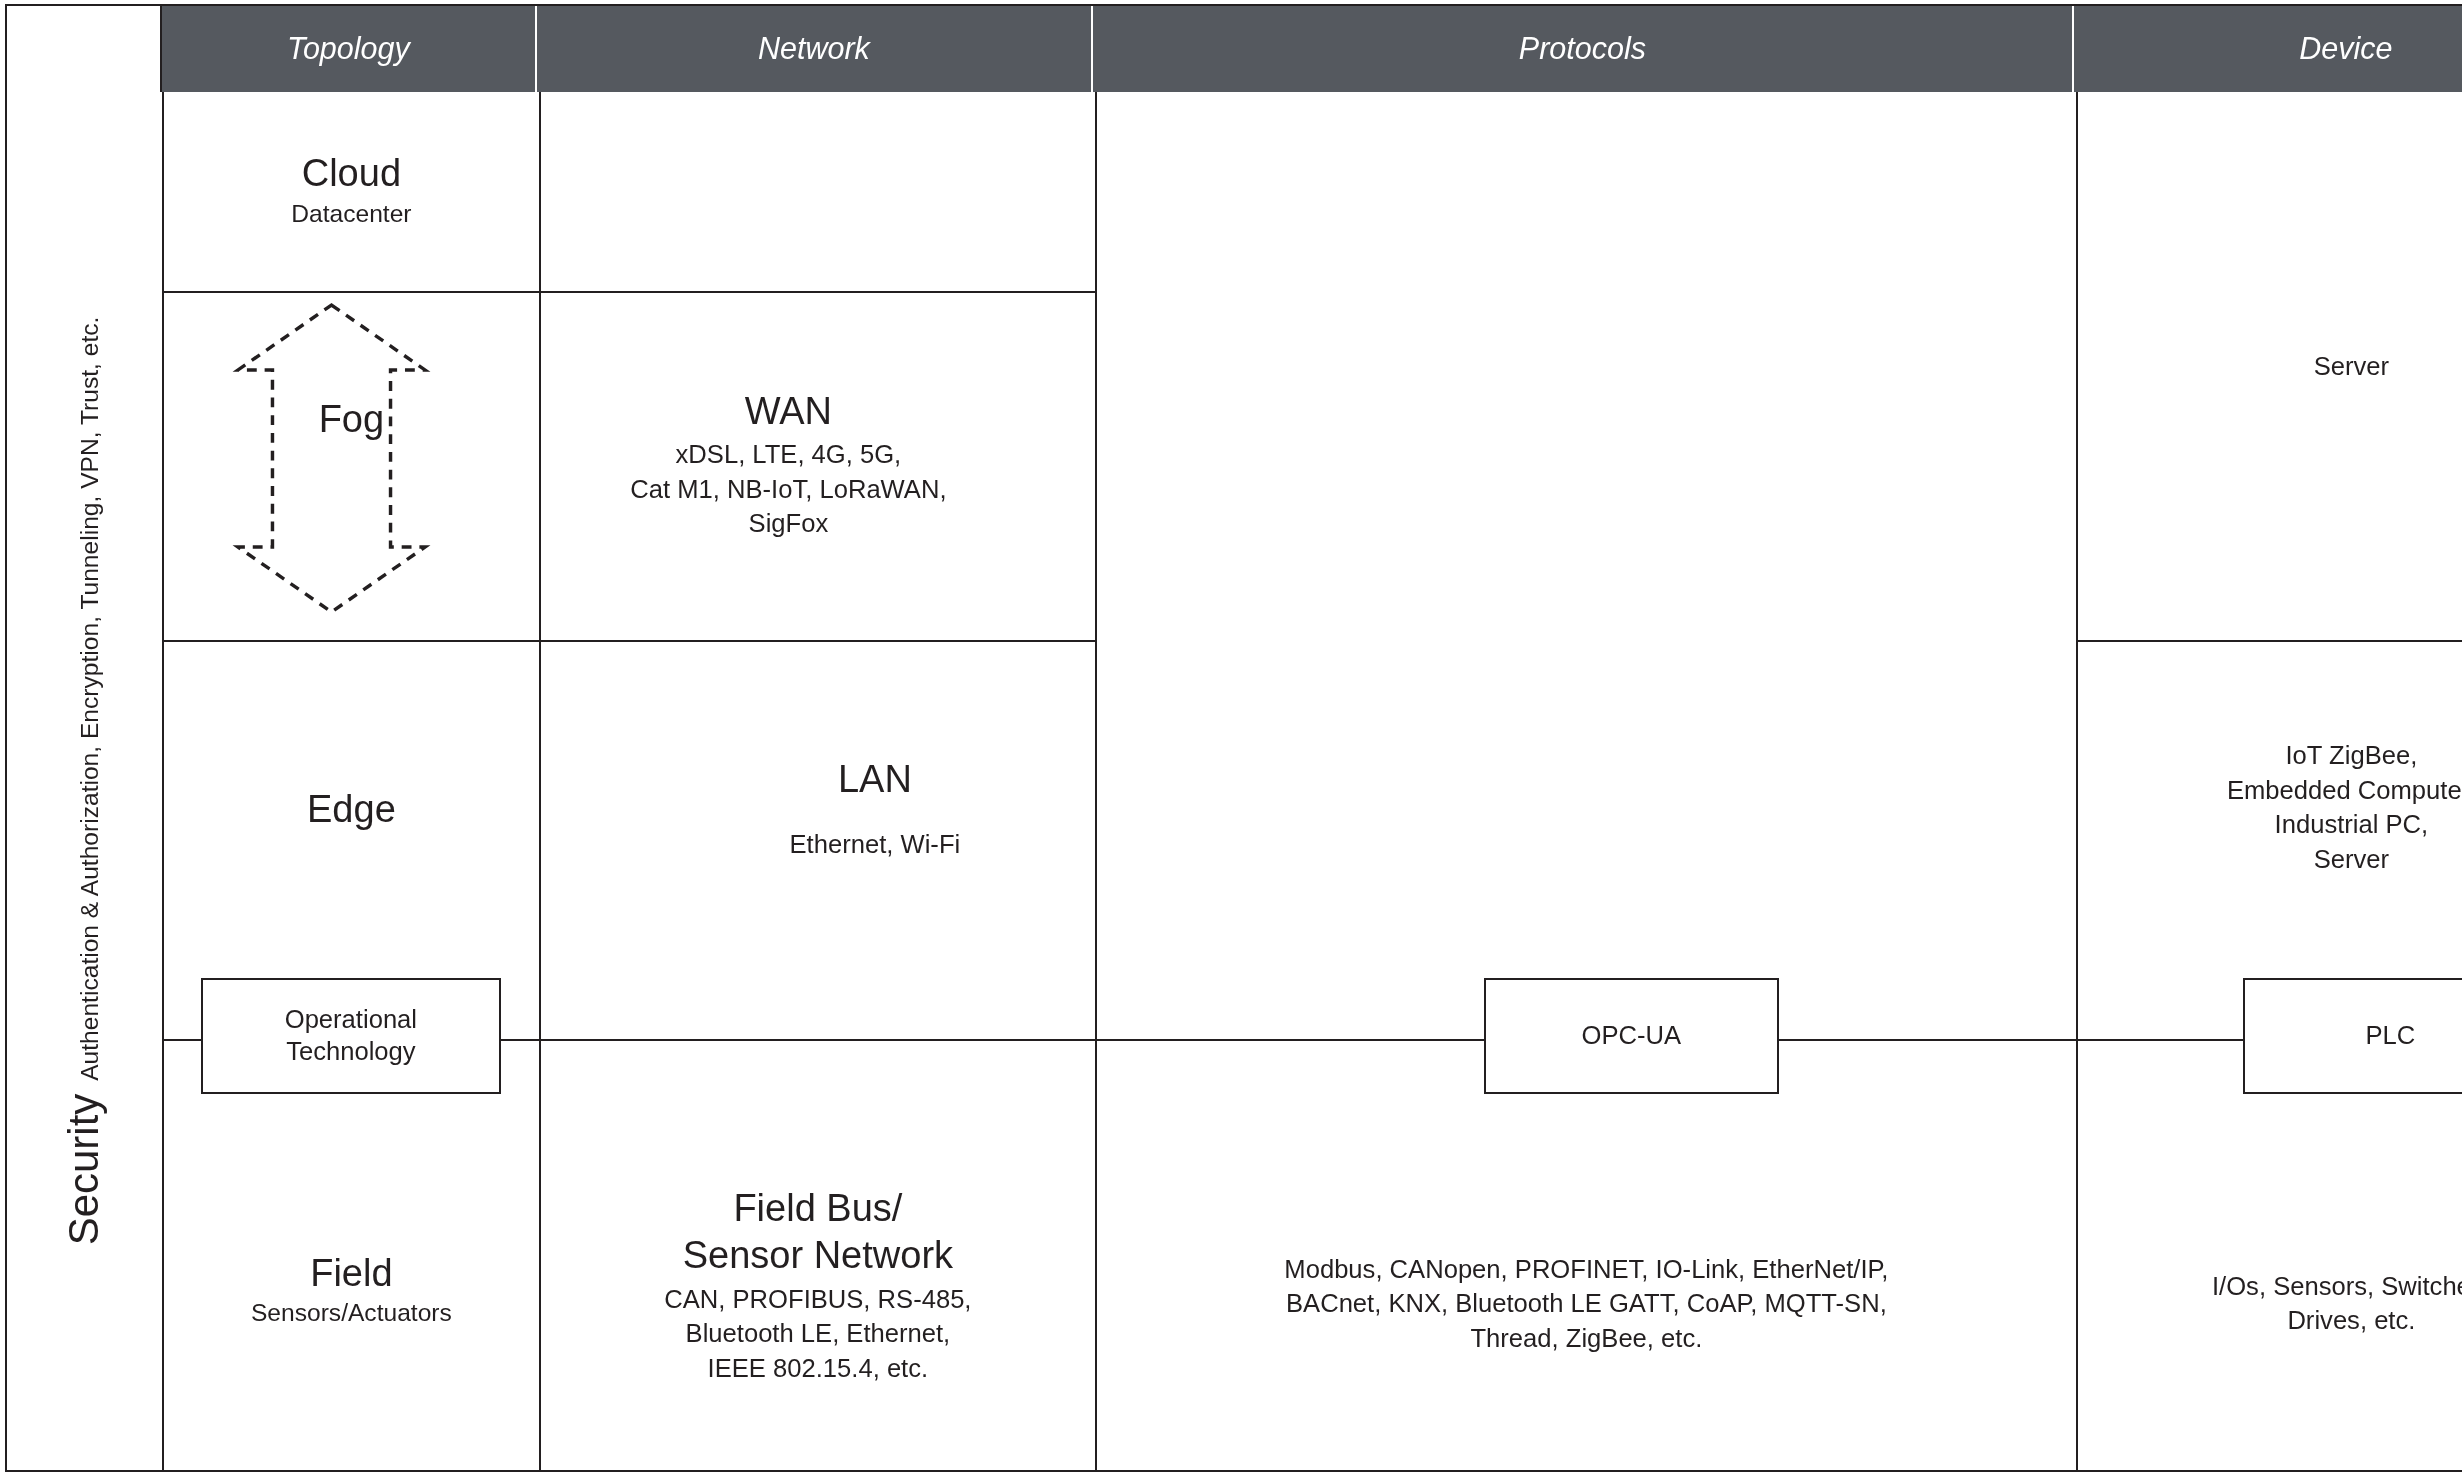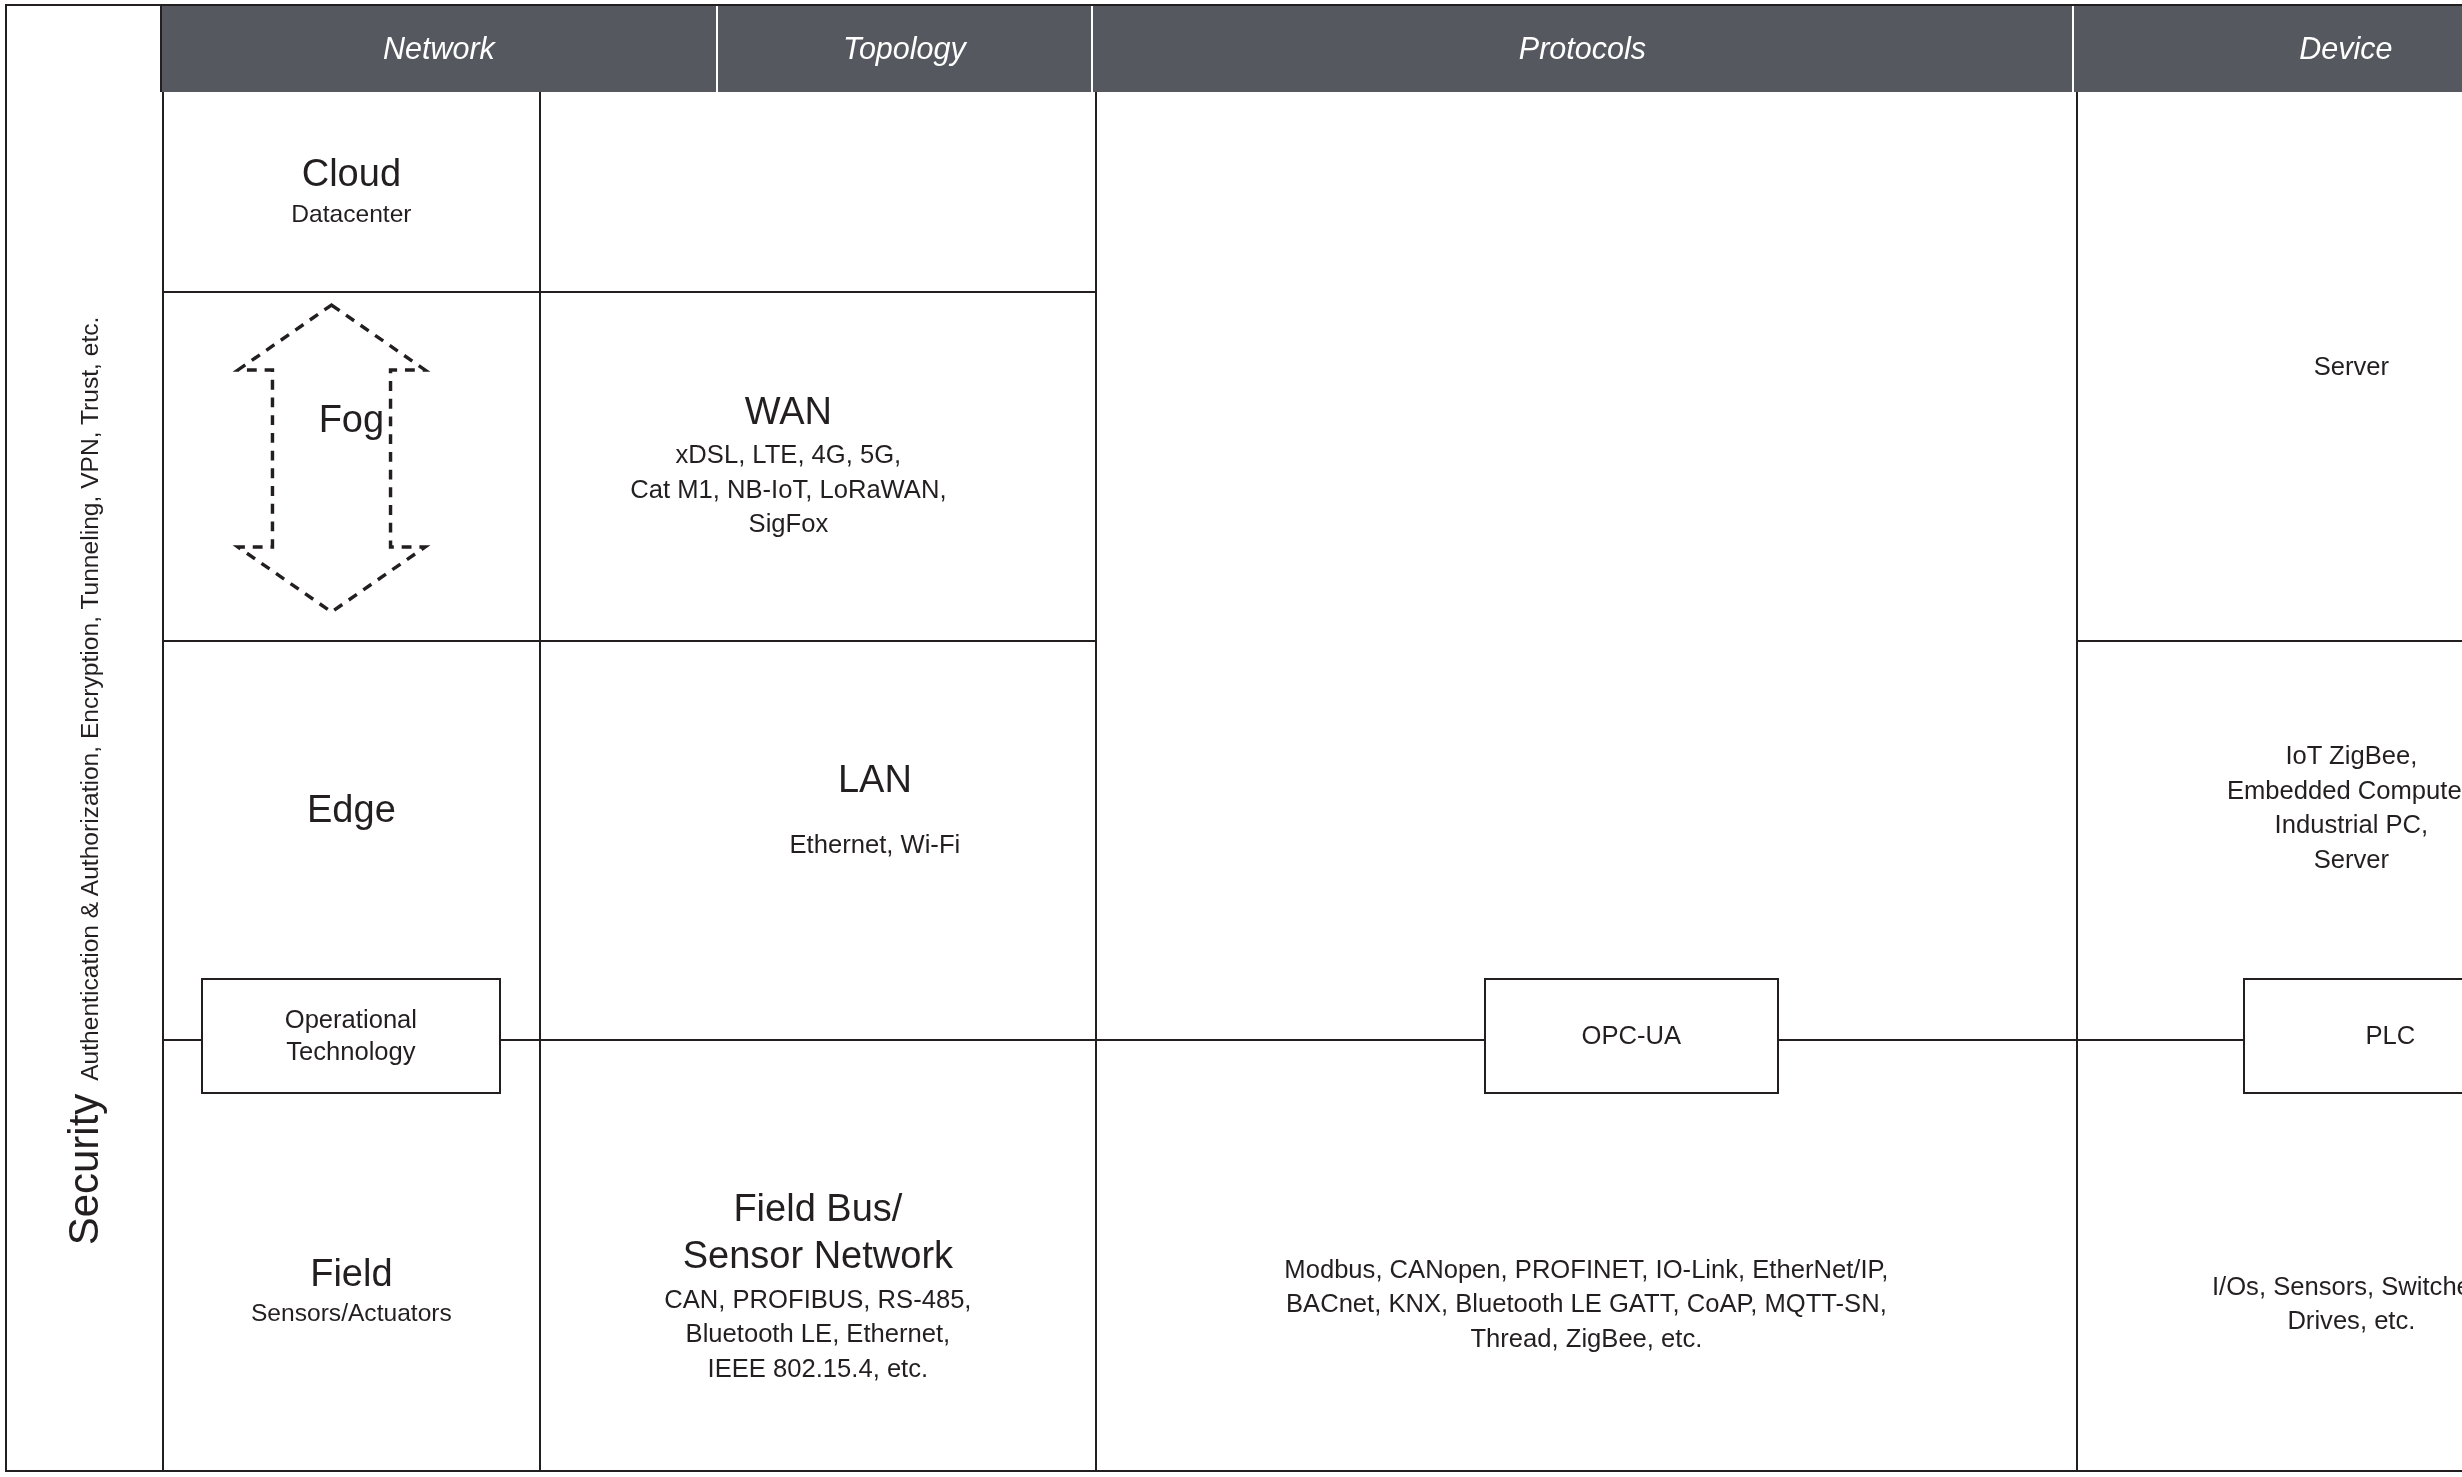--- a/index.html
+++ b/index.html
@@ -160,22 +160,22 @@
   }
 </style>
 </head>
 <body>
 
 <div id="root">
   <div class="grid">
 
     <div class="hdr-row">
       <div class="hdr-cell hdr-blank" style="width:155px;"></div>
+      <div class="hdr-cell" style="width:375px;">Topology</div>
       <div class="hdr-cell" style="width:556px;">Network</div>
-      <div class="hdr-cell" style="width:375px;">Topology</div>
       <div class="hdr-cell" style="width:981px;">Protocols</div>
       <div class="hdr-cell" style="flex:1;">Device</div>
     </div>
 
     <div class="security">
       <div class="security-inner">
         <div class="security-title">Security</div>
         <div class="security-sub">Authentication &amp; Authorization, Encryption, Tunneling, VPN, Trust, etc.</div>
       </div>
     </div>

